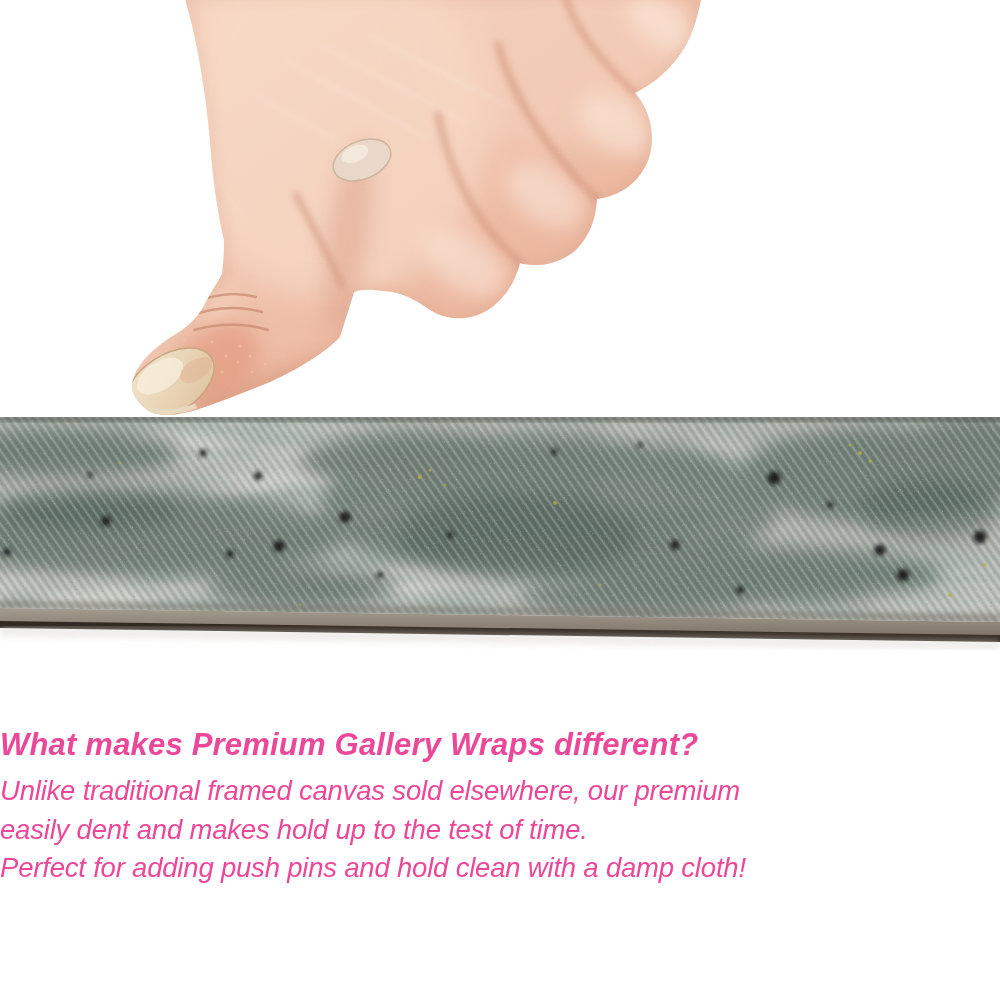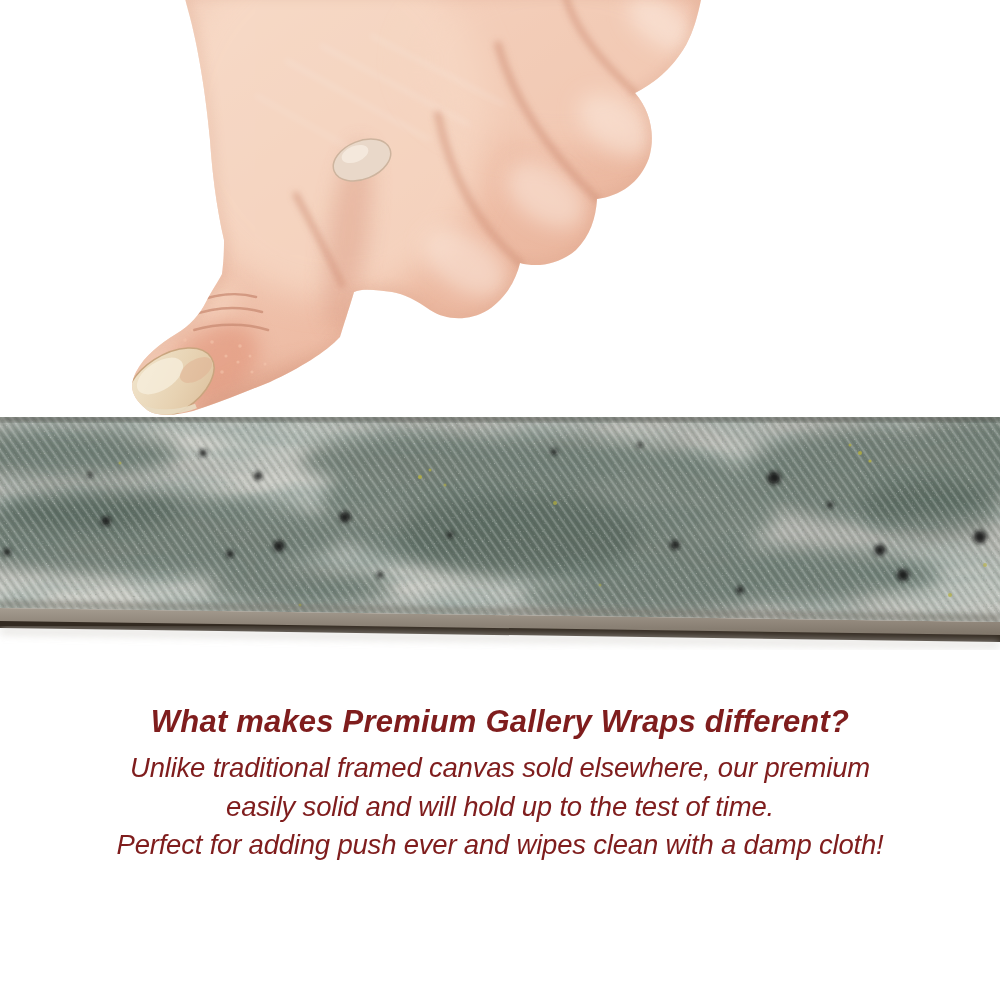--- a/index.html
+++ b/index.html
@@ -1,20 +1,20 @@
 <!DOCTYPE html>
 <html><head>
 <meta charset="utf-8">
 <style>
   html,body{margin:0;padding:0;background:#fff;}
   .stage{position:relative;width:1000px;height:1000px;overflow:hidden;background:#ffffff;
          font-family:"Liberation Sans", sans-serif;}
   .strip-svg{position:absolute;left:0;top:415px;width:1000px;height:235px;display:block;}
   .hand-svg{position:absolute;left:0;top:0;width:1000px;height:440px;display:block;}
-  .copy{position:absolute;left:0;right:0;top:701px;text-align:center;color:#7f1d1d;font-style:italic;}
+  .copy{position:absolute;left:0;right:0;top:724px;color:#ec4899;font-style:italic;}
   .heading{font-size:31px;font-weight:700;letter-spacing:.2px;line-height:42px;margin:0 0 6px 0;}
   .bodyline{font-size:27.5px;font-weight:400;letter-spacing:-.2px;line-height:38.5px;}
 </style>
 </head>
 <body>
 
 <div class="stage">
 
   <svg class="strip-svg" viewBox="0 0 1000 235" aria-hidden="true">
     <defs>
@@ -260,17 +260,17 @@
         <ellipse cx="160" cy="376" rx="26" ry="14" fill="#f7efdd" opacity=".75" transform="rotate(-33 160 376)"></ellipse>
         <path d="M136,404 C150,414 175,414 196,406" stroke="#e9dcc2" stroke-width="5" fill="none" opacity=".9"></path>
         <ellipse cx="196" cy="370" rx="18" ry="10" fill="#e0b294" opacity=".55" transform="rotate(-33 196 370)"></ellipse>
       </g>
     </g>
   </svg>
 
   <div class="copy">
     <div class="heading">What makes Premium Gallery Wraps different?</div>
     <div class="bodyline">Unlike traditional framed canvas sold elsewhere, our premium</div>
-    <div class="bodyline">easily solid and will hold up to the test of time.</div>
-    <div class="bodyline">Perfect for adding push ever and wipes clean with a damp cloth!</div>
+    <div class="bodyline">easily dent and makes hold up to the test of time.</div>
+    <div class="bodyline">Perfect for adding push pins and hold clean with a damp cloth!</div>
   </div>
 
 </div>
 
 </body></html>

